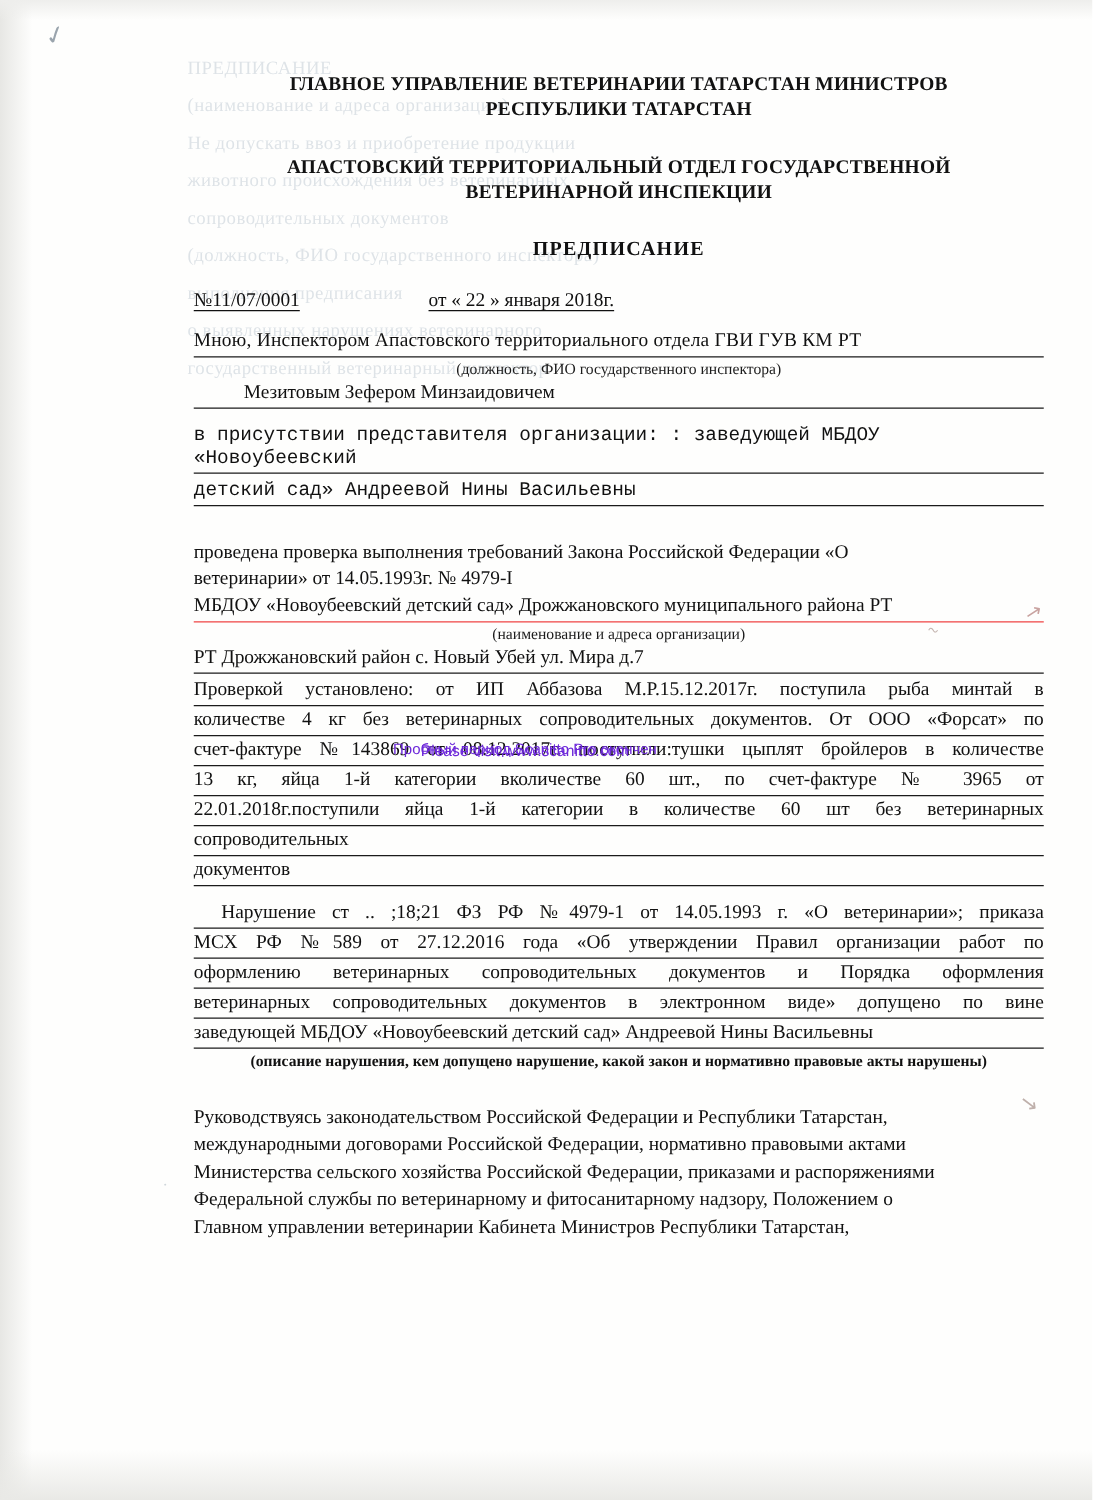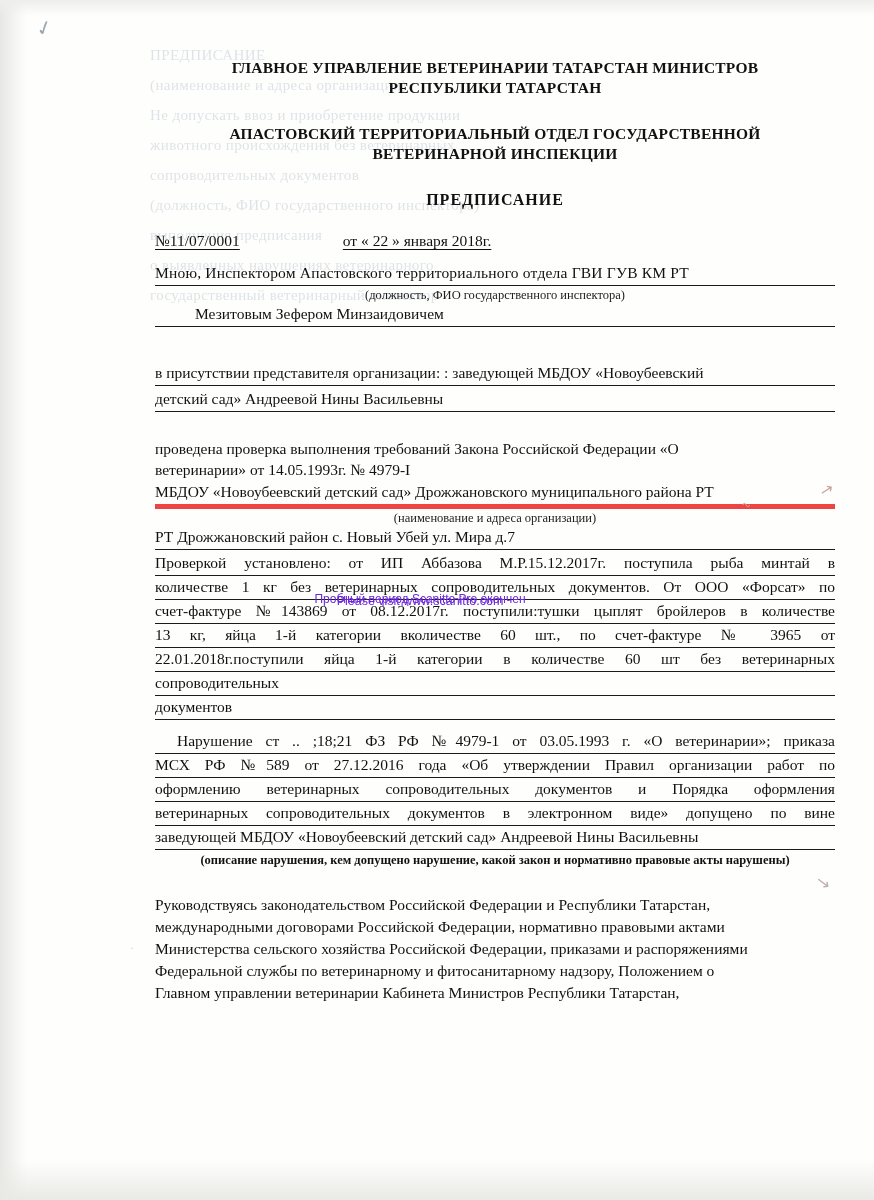--- a/index.html
+++ b/index.html
@@ -107,36 +107,37 @@
     color: #1c1c1c;
   }
   .line-after-caption {
     border-bottom: 1px solid #1b1b1b;
     padding-bottom: 3px;
     padding-left: 40px;
     margin-top: 2px;
   }
 
   .pres {
-    margin-top: 37px;
-    font-size: 15.5px;
+    margin-top: 12px;
+    font-size: 15.5px;
+    font-family: Liberation Mono, monospace;
   }
   .pres .l { border-bottom: 1px solid #1b1b1b; padding-bottom: 3px; }
   .pres .l2 { border-bottom: 1px solid #1b1b1b; padding-bottom: 3px; margin-top: 4px; }
 
   .para {
     margin-top: 26px;
     font-size: 15.5px;
     text-align: justify;
     line-height: 21px;
   }
 
   .org-line {
     margin-top: 3px;
-    border-bottom: 5px solid #ef4444;
+    border-bottom: 1px solid #ef4444;
     padding-bottom: 3px;
     font-size: 15.5px;
   }
   .addr-line {
     margin-top: 2px;
     border-bottom: 1px solid #1b1b1b;
     padding-bottom: 3px;
     font-size: 15.5px;
   }
 
@@ -263,30 +264,30 @@
       <div>проведена  проверка  выполнения  требований  Закона  Российской  Федерации  «О</div>
       <div>ветеринарии»  от 14.05.1993г. № 4979-I</div>
     </div>
 
     <div class="org-line">МБДОУ «Новоубеевский детский сад» Дрожжановского муниципального района РТ</div>
     <div class="caption">(наименование и адреса организации)</div>
     <div class="addr-line">РТ Дрожжановский район с. Новый Убей ул. Мира д.7</div>
 
     <div class="check-block">
       <span class="u">Проверкой установлено:   от ИП Аббазова М.Р.15.12.2017г. поступила рыба минтай в</span>
-      <span class="u">количестве 1 кг без ветеринарных сопроводительных документов. От ООО «Форсат» по</span>
+      <span class="u">количестве 4 кг без ветеринарных сопроводительных документов. От ООО «Форсат» по</span>
       <span class="u">счет-фактуре №143869 от 08.12.2017г. поступили:тушки цыплят бройлеров в количестве</span>
       <span class="u">13   кг,   яйца   1-й   категории   вколичестве   60   шт.,   по   счет-фактуре   №   3965   от</span>
       <span class="u">22.01.2018г.поступили   яйца   1-й   категории   в   количестве   60   шт   без   ветеринарных</span>
       <span class="u last">сопроводительных</span>
       <span class="u last">документов</span>
     </div>
 
     <div class="viol-block">
-      <span class="u first">Нарушение ст .. ;18;21 ФЗ РФ №4979-1 от  03.05.1993 г. «О ветеринарии»; приказа</span>
+      <span class="u first">Нарушение ст .. ;18;21 ФЗ РФ №4979-1 от  14.05.1993 г. «О ветеринарии»; приказа</span>
       <span class="u">МСХ  РФ  №589   от  27.12.2016 года    «Об утверждении Правил организации работ по</span>
       <span class="u">оформлению  ветеринарных  сопроводительных  документов  и  Порядка  оформления</span>
       <span class="u">ветеринарных  сопроводительных  документов  в  электронном  виде»    допущено по вине</span>
       <span class="u last">заведующей МБДОУ «Новоубеевский детский сад» Андреевой Нины Васильевны</span>
     </div>
 
     <div class="caption-bold">(описание нарушения, кем допущено нарушение, какой закон и нормативно правовые акты нарушены)</div>
 
     <div class="final">
       <div>Руководствуясь законодательством Российской Федерации и Республики Татарстан,</div>

